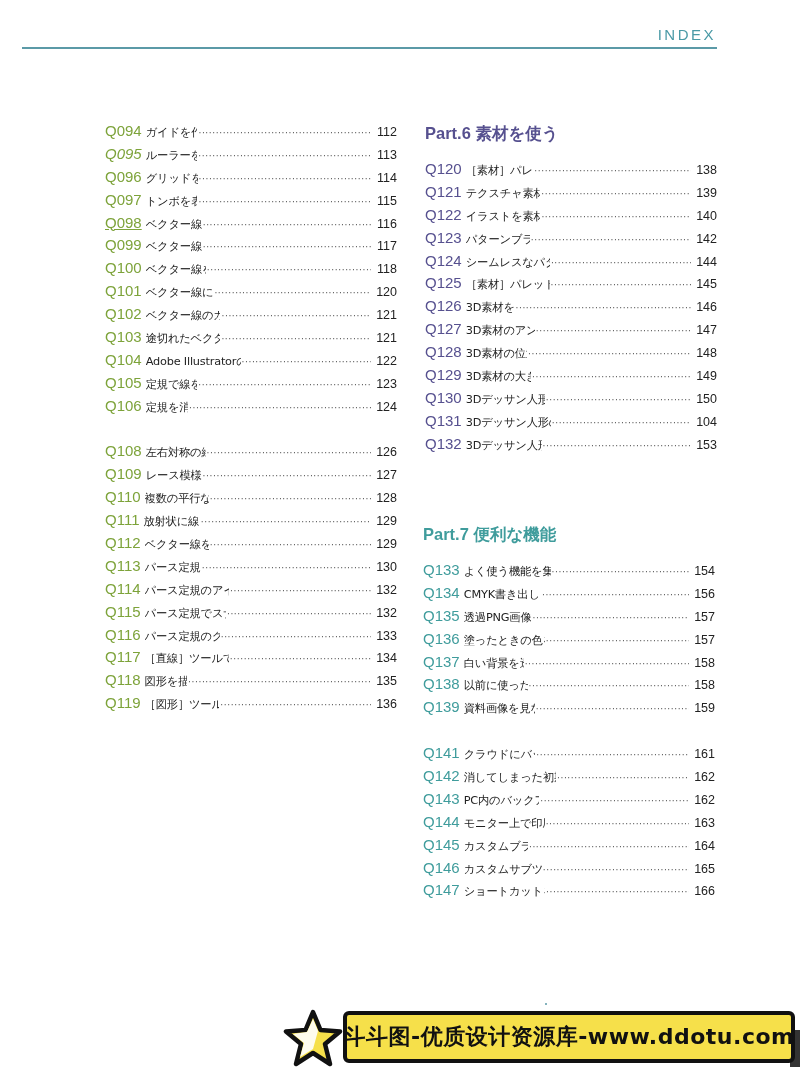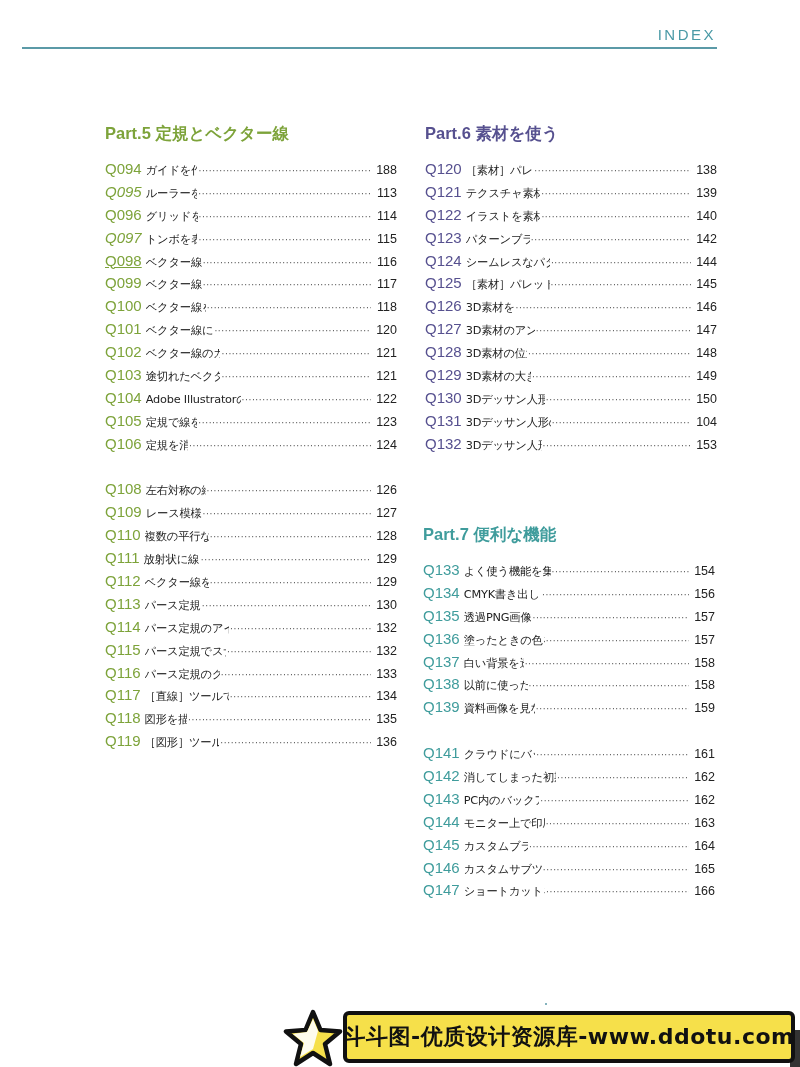--- a/index.html
+++ b/index.html
@@ -60,42 +60,41 @@
   }
   .banner-shadow { position: absolute; left: 790px; top: 1030px; width: 10px; height: 37px; background: #333; }
 </style>
 </head>
 <body>
 
 <div class="header-label">INDEX</div>
 <div class="header-rule"></div>
 
 <section class="column col-left">
-  <h2 class="part-title" style="color: rgb(125, 163, 58);">Part.5 定規とベクター線</h2>
   <ul class="entries">
       <li class="entry">
         <span class="q-num" style="color: rgb(125, 163, 58);">Q094</span>
         <span class="q-text">ガイドを作成したい</span>
         <span class="leader"></span>
-        <span class="page-num">188</span>
+        <span class="page-num">112</span>
       </li>
       <li class="entry">
         <span class="q-num" style="color: rgb(125, 163, 58); font-style: italic;">Q095</span>
         <span class="q-text">ルーラーを使いたい</span>
         <span class="leader"></span>
         <span class="page-num">113</span>
       </li>
       <li class="entry">
         <span class="q-num" style="color: rgb(125, 163, 58);">Q096</span>
         <span class="q-text">グリッドを使いたい</span>
         <span class="leader"></span>
         <span class="page-num">114</span>
       </li>
       <li class="entry">
-        <span class="q-num" style="color: rgb(125, 163, 58); font-style: italic;">Q097</span>
+        <span class="q-num" style="color: rgb(125, 163, 58);">Q097</span>
         <span class="q-text">トンボを表示したい</span>
         <span class="leader"></span>
         <span class="page-num">115</span>
       </li>
       <li class="entry">
         <span class="q-num" style="color: rgb(125, 163, 58); text-decoration: underline;">Q098</span>
         <span class="q-text">ベクター線を描きたい</span>
         <span class="leader"></span>
         <span class="page-num">116</span>
       </li>

